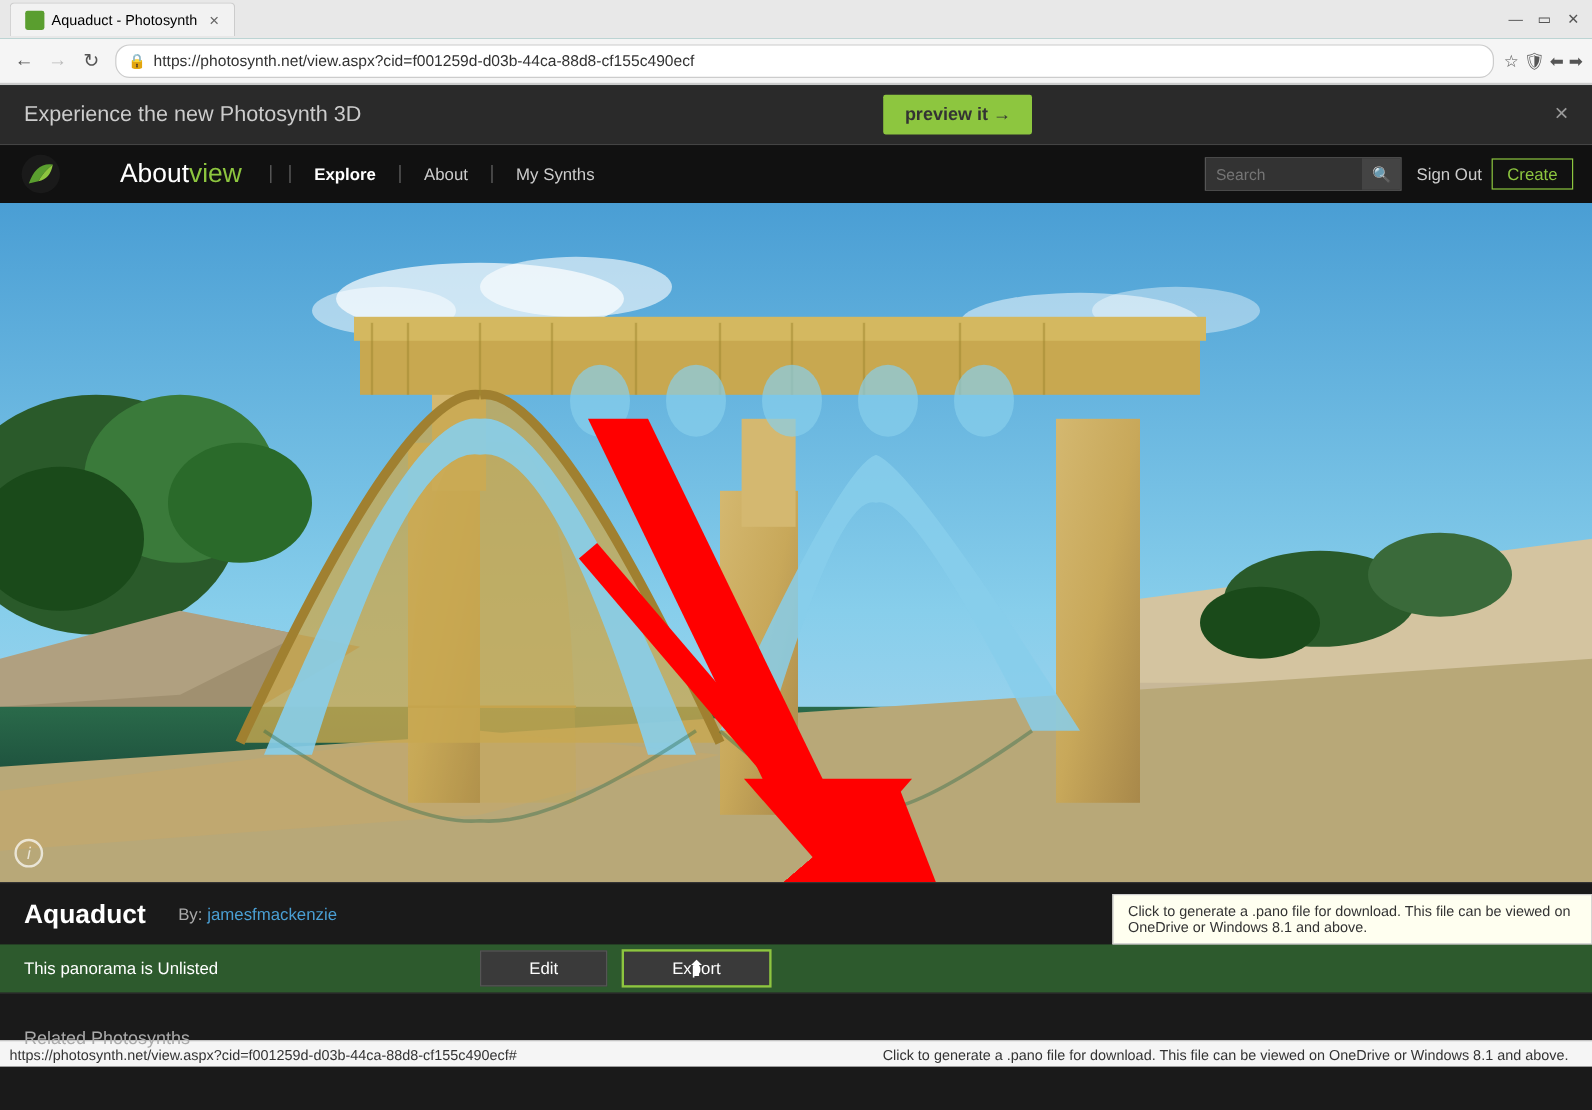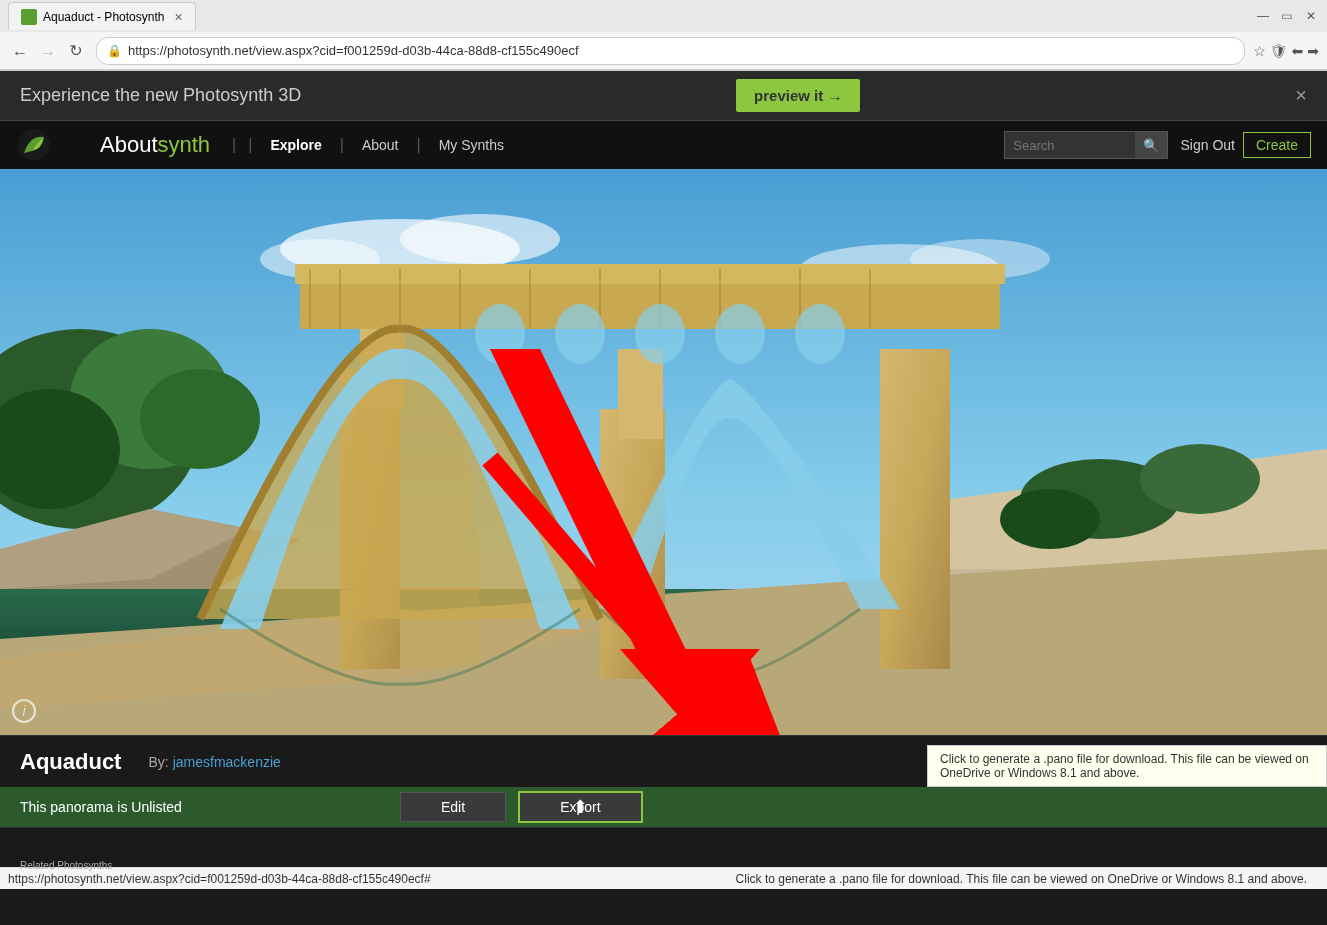--- a/index.html
+++ b/index.html
@@ -334,21 +334,21 @@
     .related-section {
       background: #1a1a1a;
       height: 40px;
       display: flex;
       align-items: center;
       padding: 0 20px;
       border-top: 1px solid #333;
     }
     .related-title {
       color: #aaa;
-      font-size: 10px;
+      font-size: 15px;
       margin-top: 36px;
     }
   </style>
 </head>
 <body>
 
 <div class="browser-chrome">
   <div class="title-bar">
     <div class="tab">
       <span class="tab-favicon"></span>
@@ -388,21 +388,21 @@
 </div>
 
 <div class="navbar">
   <div class="logo-area">
     <svg class="logo-leaf" viewBox="0 0 36 36">
       <ellipse cx="18" cy="18" rx="16" ry="16" fill="#1a1a1a"></ellipse>
       <path d="M8 26 Q14 8 28 10 Q20 16 16 24 Z" fill="#5a9e2f"></path>
       <path d="M16 24 Q20 16 28 10 Q26 22 16 24 Z" fill="#8dc63f"></path>
     </svg>
 
-    <span style="color:white;font-size:22px;font-weight:300;margin-left:40px;"><span style="color:white">About</span><span style="color:#8dc63f">synth</span></span>
+    <span style="color:white;font-size:22px;font-weight:300;margin-left:40px;"><span style="color:white">About</span><span style="color:#8dc63f">view</span></span>
   </div>
   <span class="nav-divider">|</span>
   <span class="nav-divider">|</span>
   <a class="nav-link active">Explore</a>
   <span class="nav-divider">|</span>
   <a class="nav-link">About</a>
   <span class="nav-divider">|</span>
   <a class="nav-link">My Synths</a>
   <div class="nav-spacer"></div>
   <div class="nav-search">

